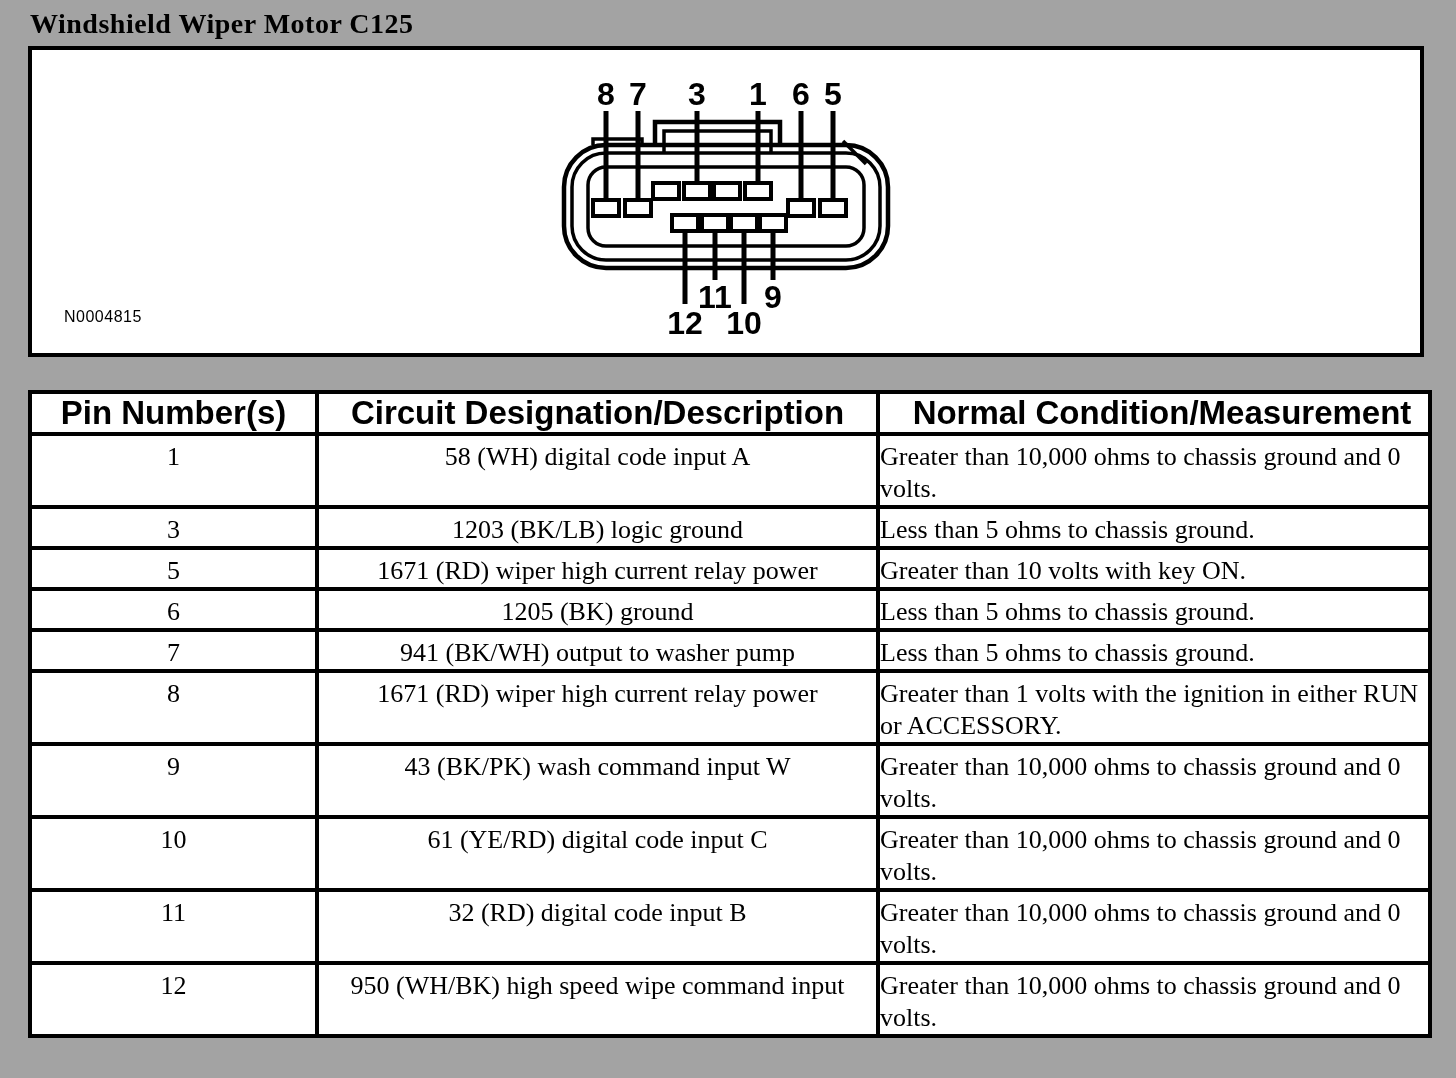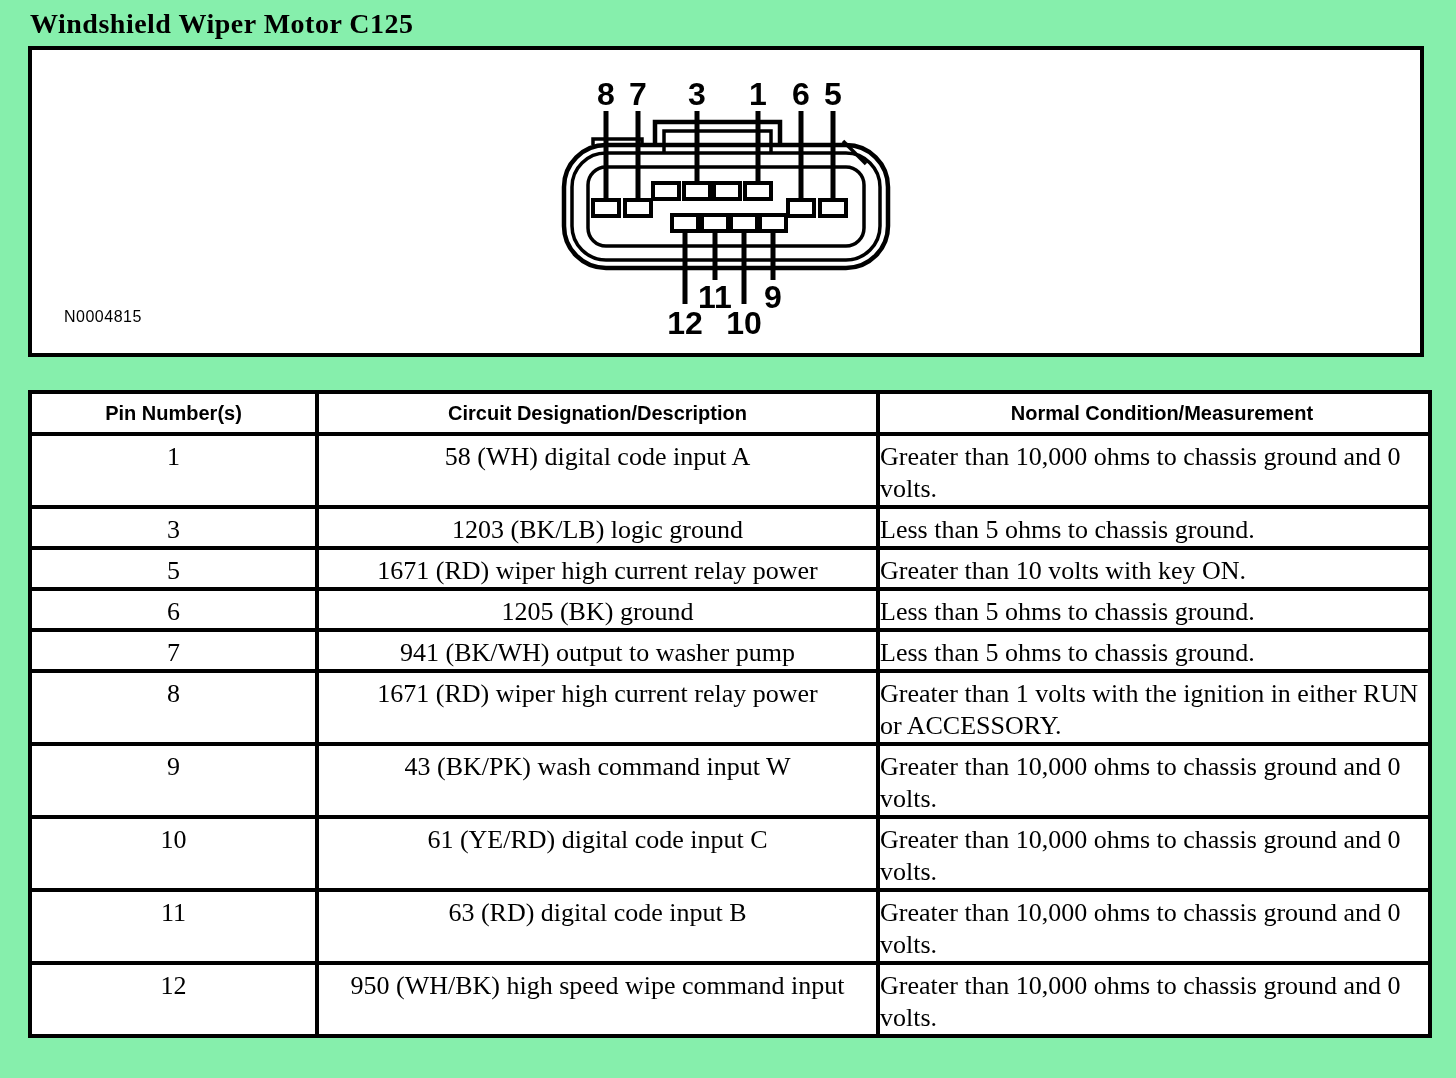--- a/index.html
+++ b/index.html
@@ -11,21 +11,21 @@
     font-family: "Liberation Serif", serif;
     color: #000000;
     position: relative;
     overflow: hidden;
   }
   .page {
     position: absolute;
     left: 0; top: 0;
     width: 1456px;
     height: 1078px;
-    background: #86efac;
+    background: #a3a3a3;
   }
   .page-title {
     position: absolute;
     left: 30px;
     top: 8px;
     font-family: "Liberation Serif", serif;
     font-weight: bold;
     font-size: 28px;
     letter-spacing: 0.5px;
     white-space: nowrap;
@@ -68,21 +68,21 @@
     table-layout: fixed;
     background: #ffffff;
   }
   table.pin-table th, table.pin-table td {
     border: 4px solid #000000;
     overflow: hidden;
   }
   table.pin-table th {
     font-family: "Liberation Sans", sans-serif;
     font-weight: bold;
-    font-size: 20px;
+    font-size: 33px;
     height: 38px;
     vertical-align: middle;
     text-align: center;
     padding: 0;
   }
   table.pin-table th.cond-h {
     text-align: center;
     padding-left: 16px;
   }
   table.pin-table td {
@@ -230,21 +230,21 @@
         <td class="circuit-cell"><span>43 (BK/PK) wash command input W</span></td>
         <td class="cond-cell">Greater than 10,000 ohms to chassis ground and 0 volts.</td>
       </tr>
       <tr class="h-tall">
         <td class="pin-cell">10</td>
         <td class="circuit-cell"><span>61 (YE/RD) digital code input C</span></td>
         <td class="cond-cell">Greater than 10,000 ohms to chassis ground and 0 volts.</td>
       </tr>
       <tr class="h-tall">
         <td class="pin-cell">11</td>
-        <td class="circuit-cell"><span>63 (RD) digital code input B</span></td>
+        <td class="circuit-cell"><span>32 (RD) digital code input B</span></td>
         <td class="cond-cell">Greater than 10,000 ohms to chassis ground and 0 volts.</td>
       </tr>
       <tr class="h-last">
         <td class="pin-cell">12</td>
         <td class="circuit-cell"><span>950 (WH/BK) high speed wipe command input</span></td>
         <td class="cond-cell">Greater than 10,000 ohms to chassis ground and 0 volts.</td>
       </tr>
     </tbody>
   </table>
 

